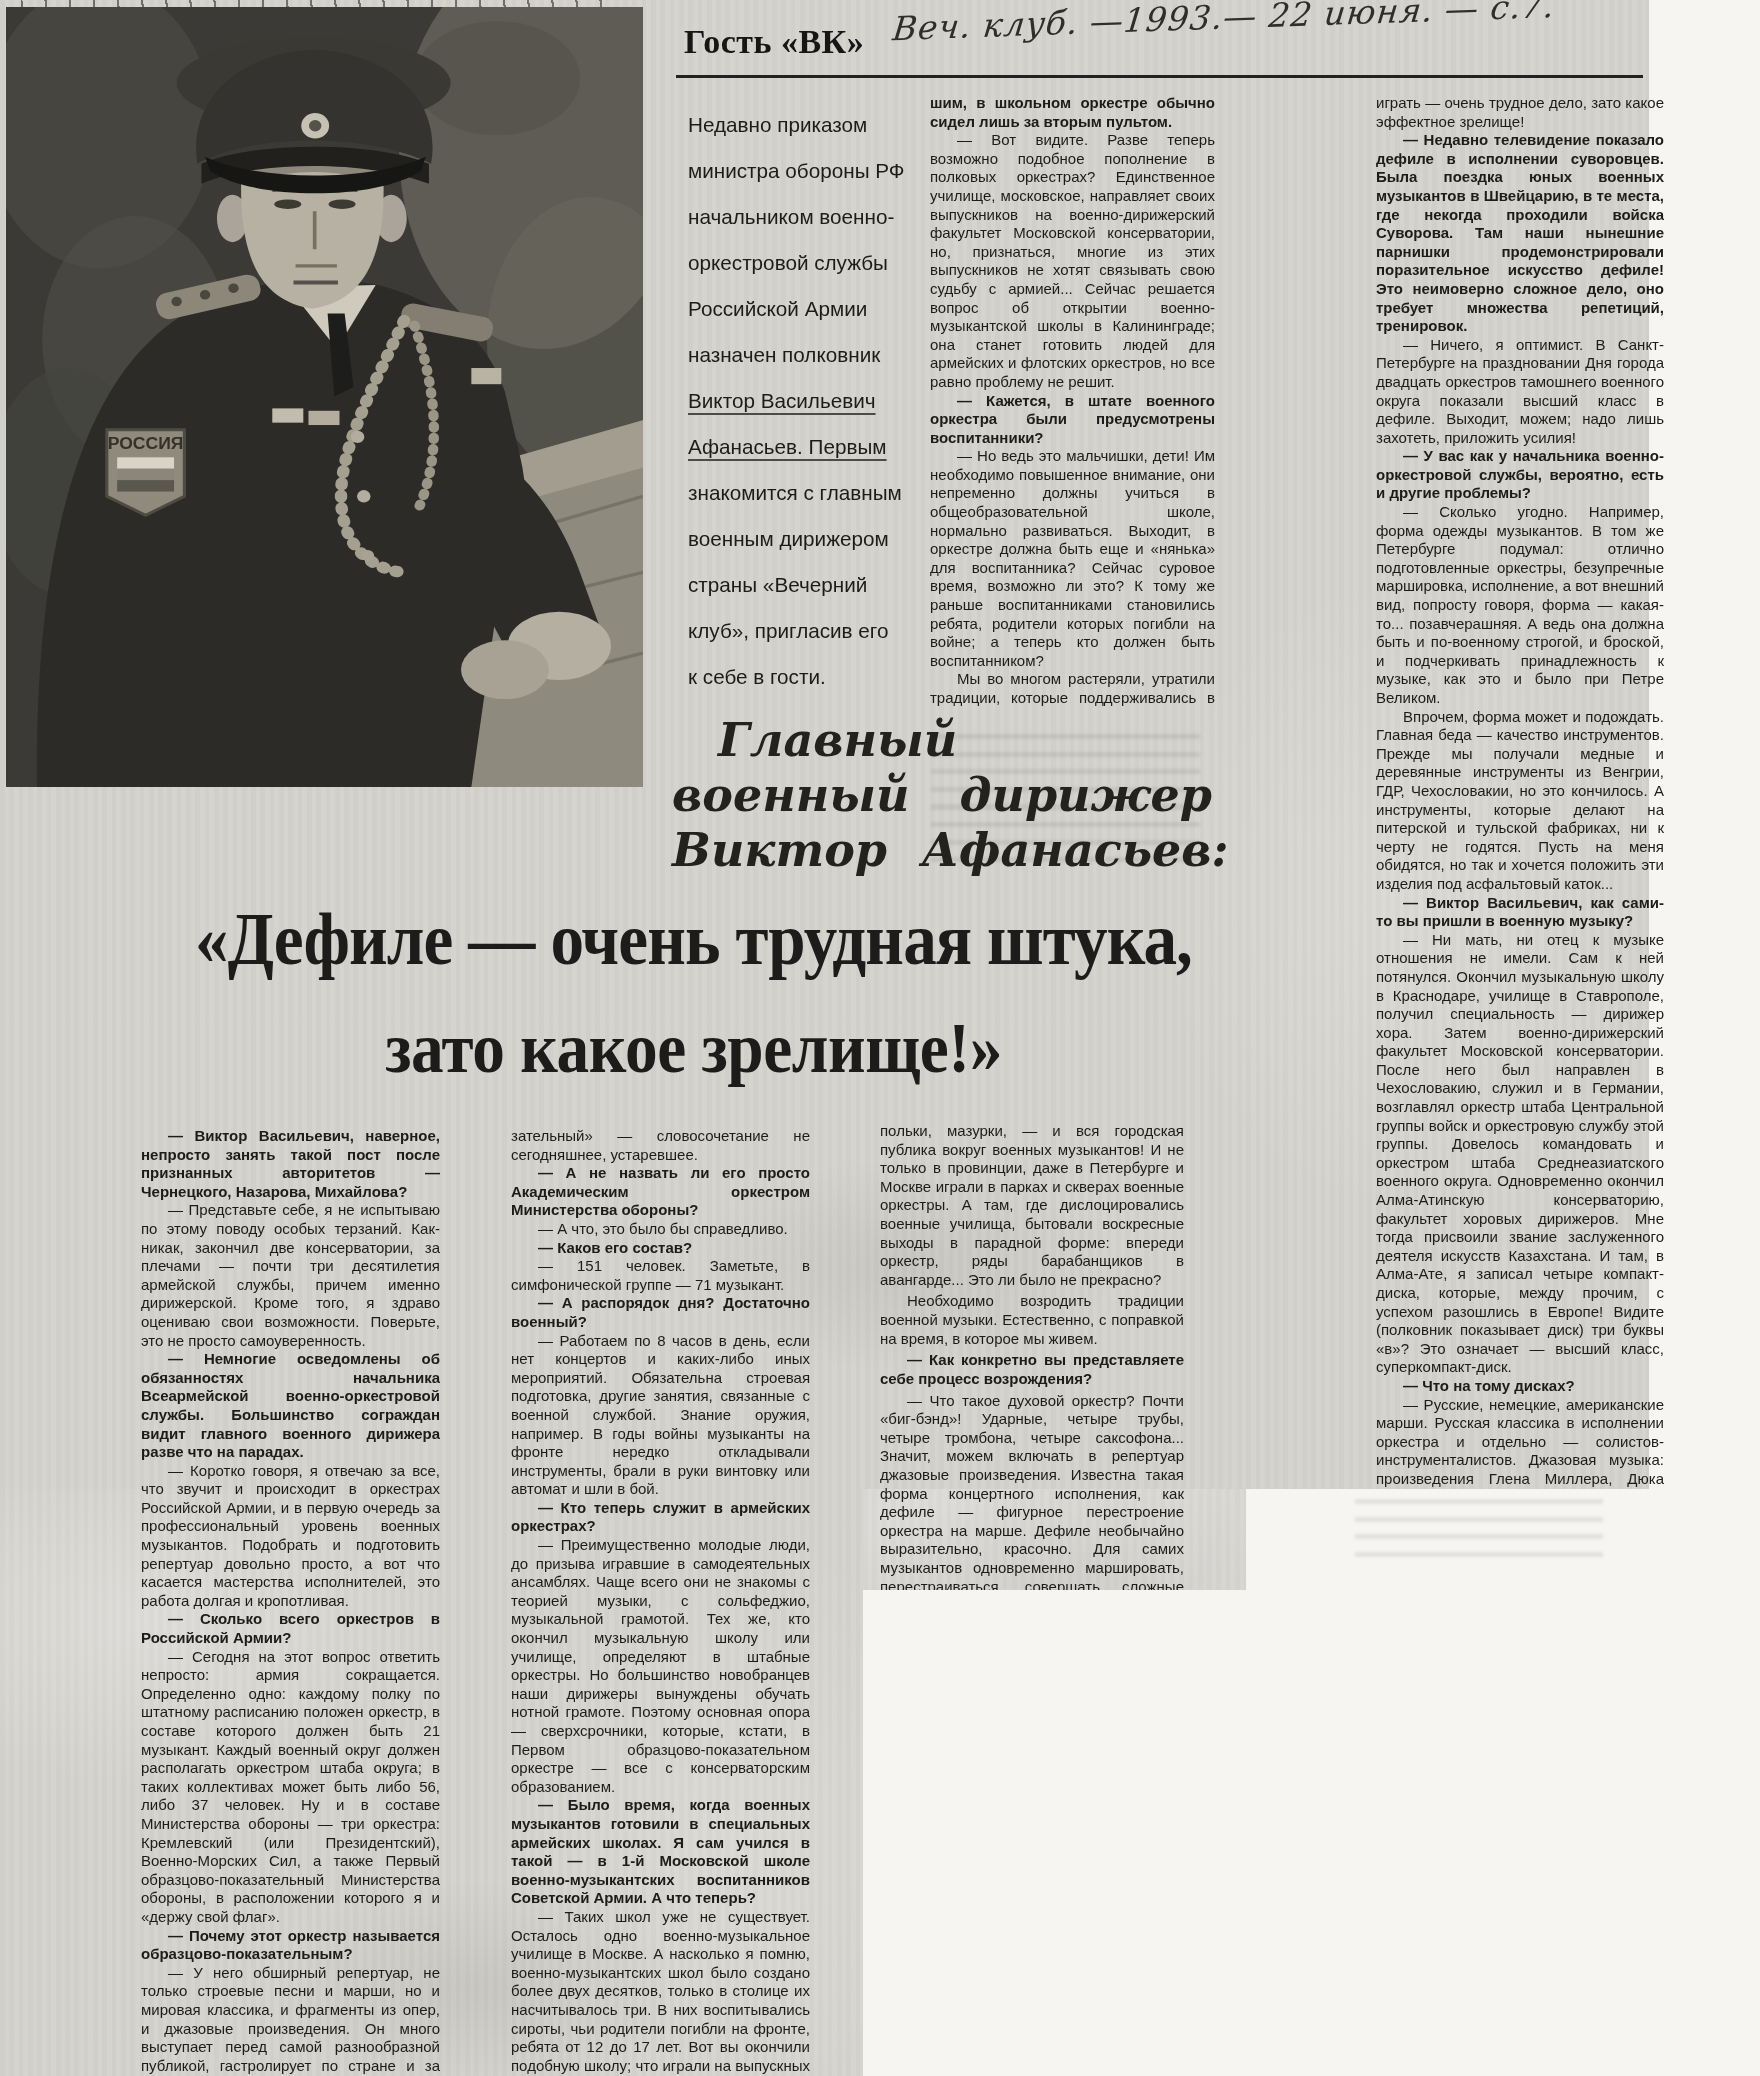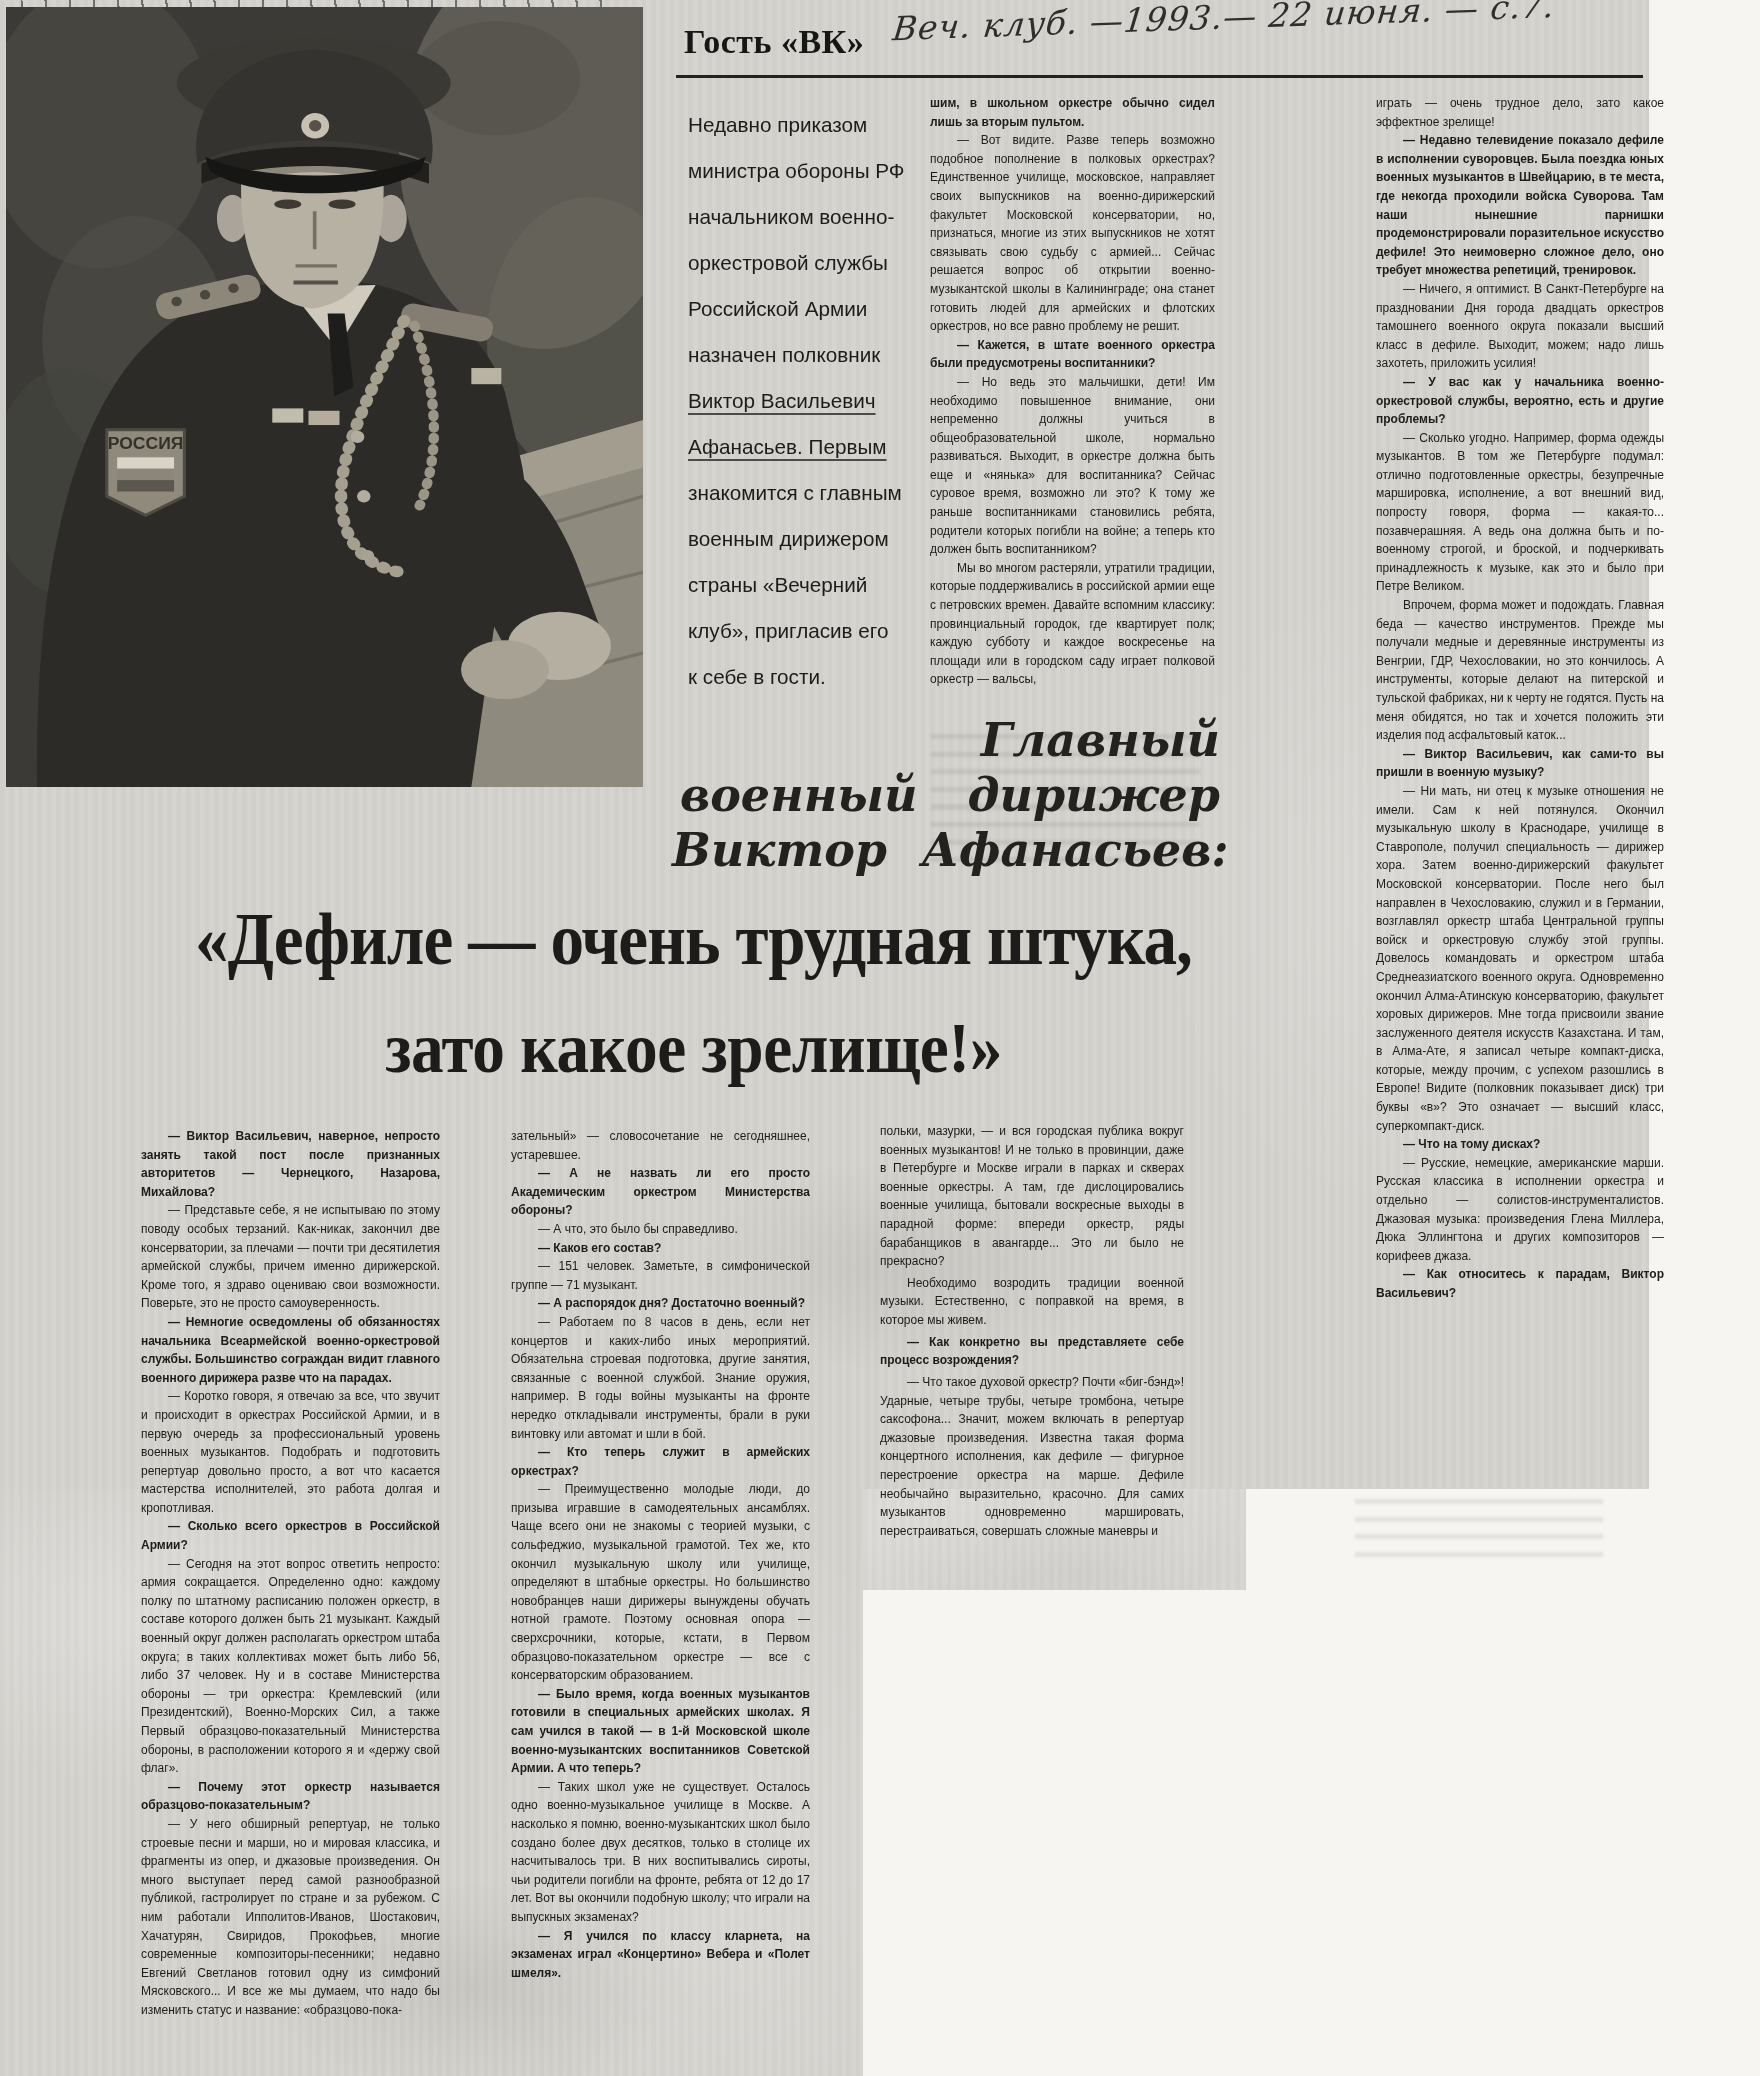--- a/index.html
+++ b/index.html
@@ -37,34 +37,34 @@
   }
   .header-rule{position:absolute;left:676px;top:75px;width:967px;height:2.6px;background:#222220;}
 
   .lede{position:absolute;left:688px;top:102px;width:247px;}
   .lede p{
     margin:0;font-weight:400;font-size:20.7px;line-height:46px;white-space:nowrap;
   }
   .lede p.u{text-decoration:underline;text-decoration-thickness:2.1px;text-underline-offset:5.2px;text-decoration-color:#4c4b47;}
 
   .kicker{position:absolute;left:672px;top:713px;width:548px;
-    font-family:"DejaVu Serif","Liberation Serif",serif;font-style:italic;color:#23221f;text-align:right;}
+    font-family:"DejaVu Serif","Liberation Serif",serif;font-style:italic;color:#23221f;}
   .kicker p{margin:0;font-size:46px;line-height:55px;font-weight:600;white-space:nowrap;}
   .kicker p:nth-of-type(1){text-indent:46px;}
   .kicker p:nth-of-type(2){word-spacing:34px;}
   .kicker p:nth-of-type(3){word-spacing:18.6px;}
 
   .headline{position:absolute;left:143px;top:901px;width:1101px;text-align:center;
     font-family:"Liberation Serif","DejaVu Serif",serif;font-weight:700;color:#1d1c1a;}
   .headline .hl{display:block;transform:scaleX(.92);transform-origin:center;}
   .headline .hl1{font-size:73px;line-height:78px;margin-bottom:32px;letter-spacing:-1px;}
   .headline .hl2{font-size:71px;line-height:75px;letter-spacing:-0.5px;}
 
   .col{position:absolute;text-align:justify;overflow:hidden;}
-  .col p{margin:0;font-size:12px;line-height:18.6px;text-indent:27px;}
+  .col p{margin:0;font-size:15px;line-height:18.6px;text-indent:27px;}
   .col p.q{font-weight:700;}
   .col p.cont{text-indent:0;}
   .col-middle-top{left:930px;top:94px;width:285px;height:615px;}
   .col-right{left:1344px;top:94px;width:288px;height:1396px;margin-left:32px;}
   .col-left{left:141px;top:1127px;width:299px;height:949px;}
   .col-second{left:511px;top:1127px;width:299px;height:949px;}
   .col-middle-bottom{left:880px;top:1122px;width:304px;height:468px;}
   .col-middle-bottom p{margin-top:3.1px;}
   .col-middle-bottom p:first-of-type{margin-top:0;}
 

